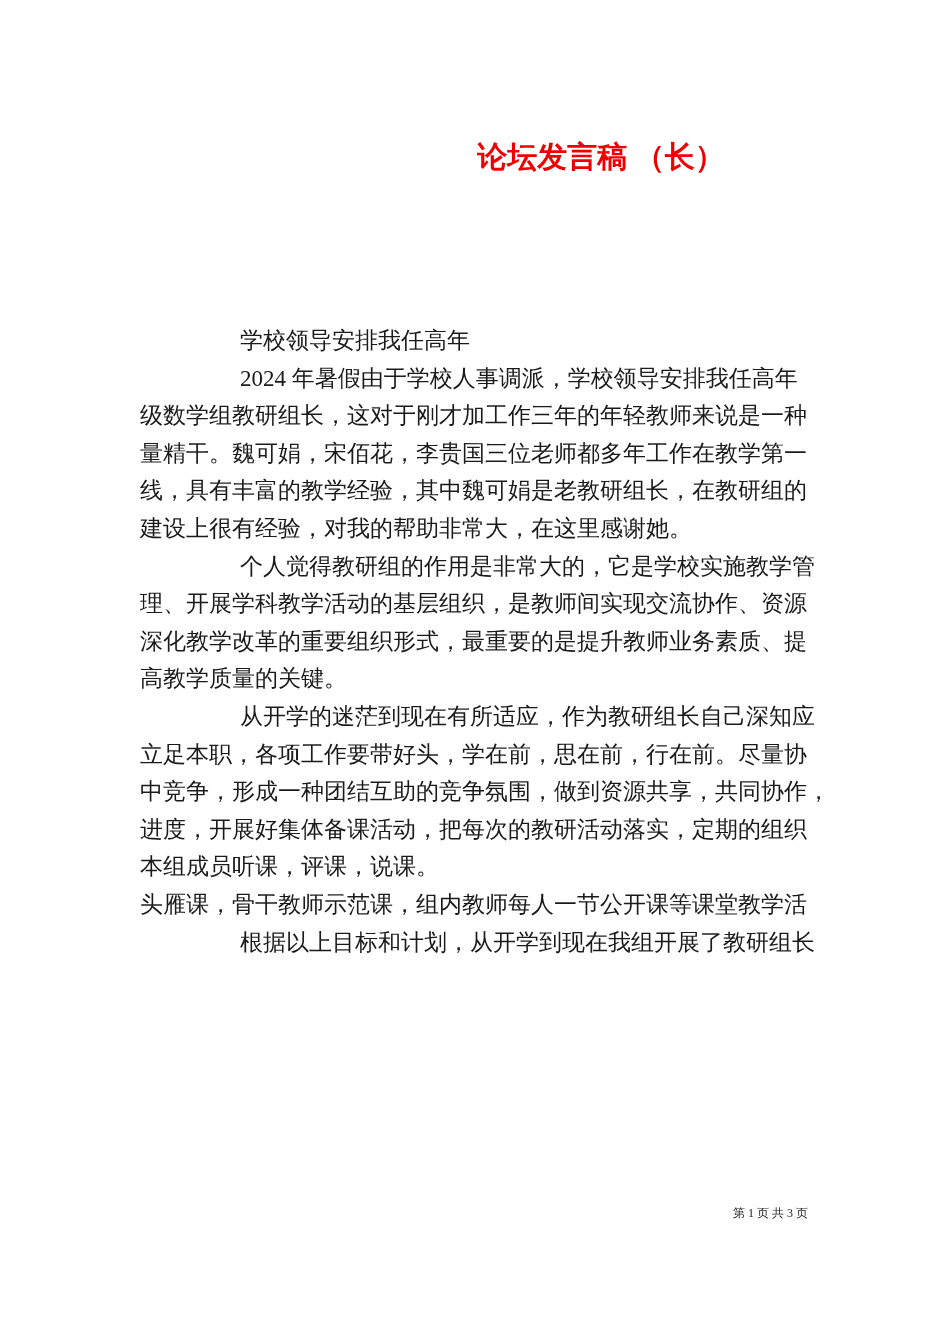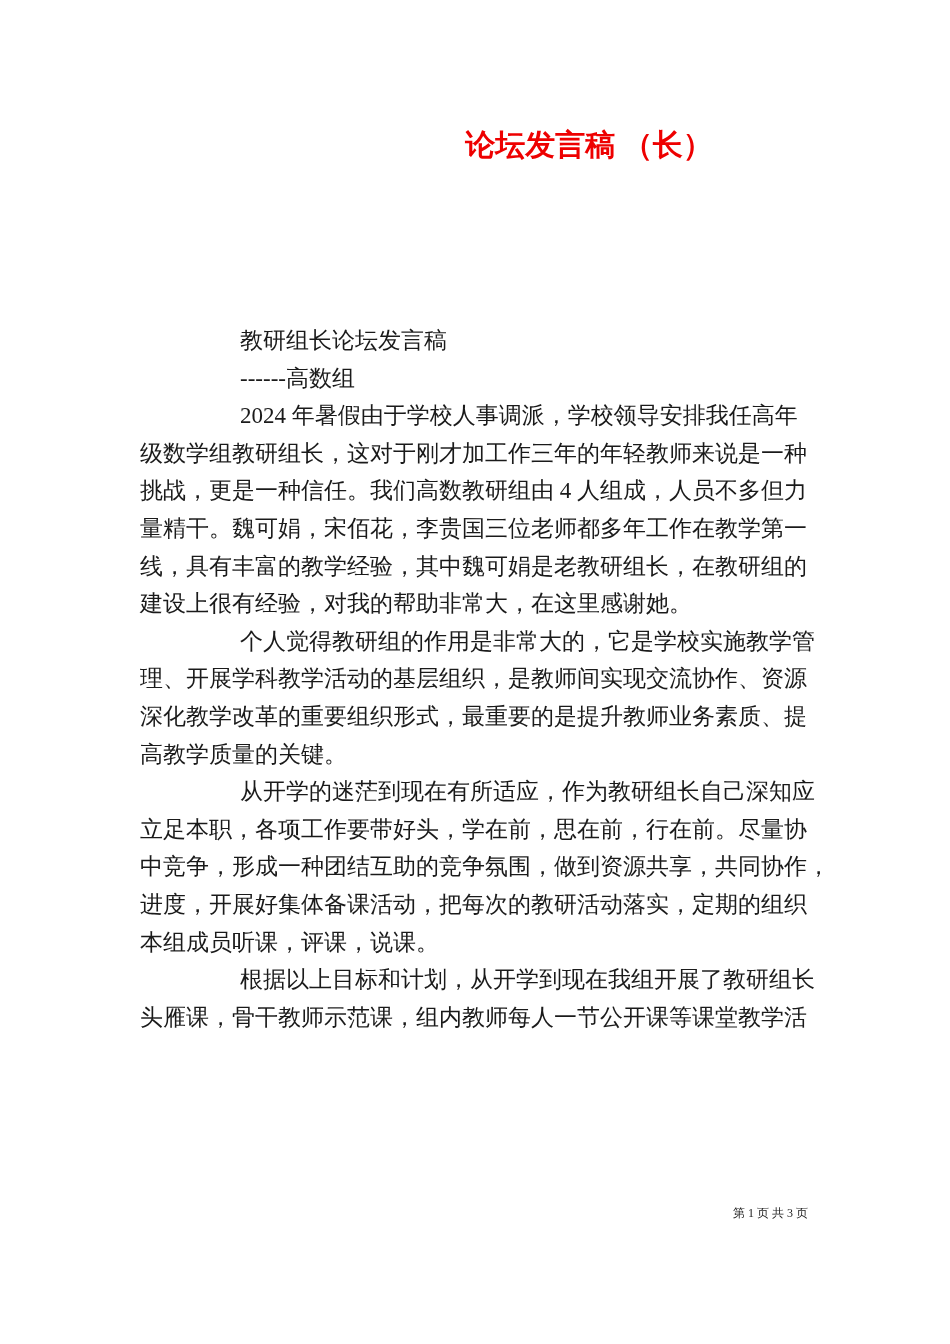--- a/index.html
+++ b/index.html
@@ -13,21 +13,21 @@
     height: 1344px;
     background: #ffffff;
     font-family: "Liberation Serif", "DejaVu Serif", serif;
     overflow: hidden;
   }
   .doc-title {
     position: absolute;
     top: 121px;
     left: 368px;
     width: 438px;
-    margin: 2px;
+    margin: 14px;
     text-align: center;
     font-size: 30px;
     line-height: 44px;
     font-weight: bold;
     white-space: nowrap;
   }
   .doc-body {
     position: absolute;
     top: 322px;
     left: 140px;
@@ -52,35 +52,33 @@
     color: #222222;
   }
 </style>
 </head>
 <body>
 
 <div class="page">
   <h1 class="doc-title" style="color: rgb(238, 0, 0);">论坛发言稿 （长）</h1>
 
   <div class="doc-body">
-      <div class="text-line indent">教研组长论坛发言稿</div>
-      <div class="text-line indent">------高数组</div>
+      <div class="text-line indent">学校领导安排我任高年</div>
       <div class="text-line indent">2024 年暑假由于学校人事调派，学校领导安排我任高年</div>
       <div class="text-line">级数学组教研组长，这对于刚才加工作三年的年轻教师来说是一种</div>
-      <div class="text-line">挑战，更是一种信任。我们高数教研组由 4 人组成，人员不多但力</div>
       <div class="text-line">量精干。魏可娟，宋佰花，李贵国三位老师都多年工作在教学第一</div>
       <div class="text-line">线，具有丰富的教学经验，其中魏可娟是老教研组长，在教研组的</div>
       <div class="text-line">建设上很有经验，对我的帮助非常大，在这里感谢她。</div>
       <div class="text-line indent">个人觉得教研组的作用是非常大的，它是学校实施教学管</div>
       <div class="text-line">理、开展学科教学活动的基层组织，是教师间实现交流协作、资源</div>
       <div class="text-line">深化教学改革的重要组织形式，最重要的是提升教师业务素质、提</div>
       <div class="text-line">高教学质量的关键。</div>
       <div class="text-line indent">从开学的迷茫到现在有所适应，作为教研组长自己深知应</div>
       <div class="text-line">立足本职，各项工作要带好头，学在前，思在前，行在前。尽量协</div>
       <div class="text-line">中竞争，形成一种团结互助的竞争氛围，做到资源共享，共同协作，</div>
       <div class="text-line">进度，开展好集体备课活动，把每次的教研活动落实，定期的组织</div>
       <div class="text-line">本组成员听课，评课，说课。</div>
+      <div class="text-line">头雁课，骨干教师示范课，组内教师每人一节公开课等课堂教学活</div>
       <div class="text-line indent">根据以上目标和计划，从开学到现在我组开展了教研组长</div>
-      <div class="text-line">头雁课，骨干教师示范课，组内教师每人一节公开课等课堂教学活</div>
     </div>
 
   <div class="doc-footer">第 1 页 共 3 页</div>
 </div>
 
 </body></html>

